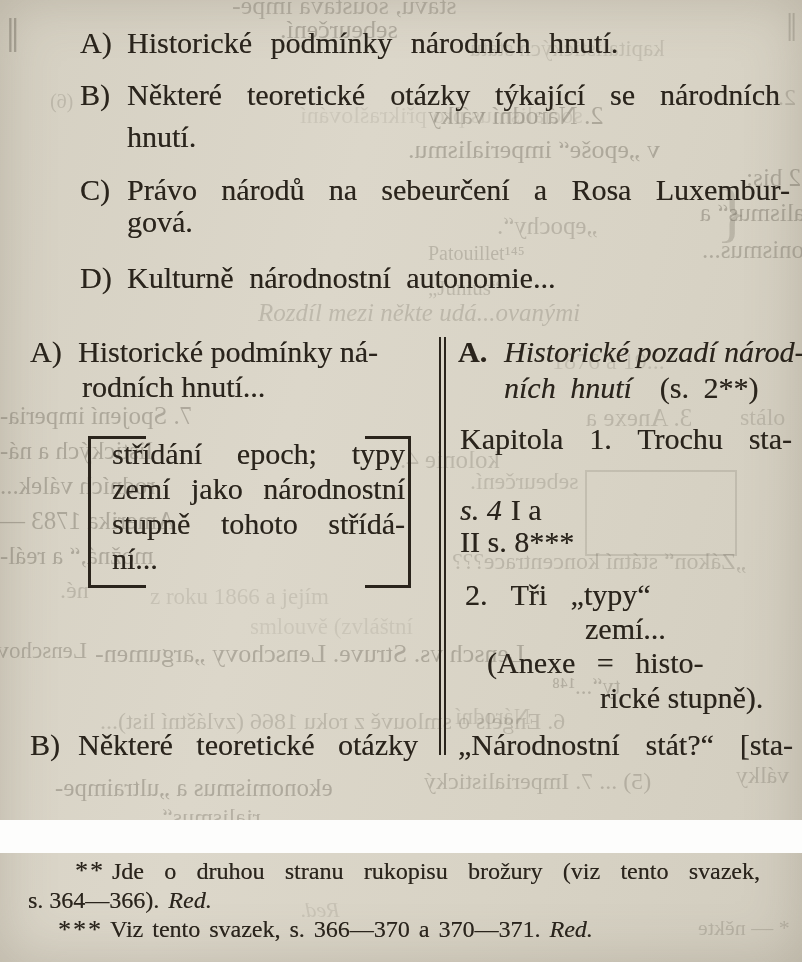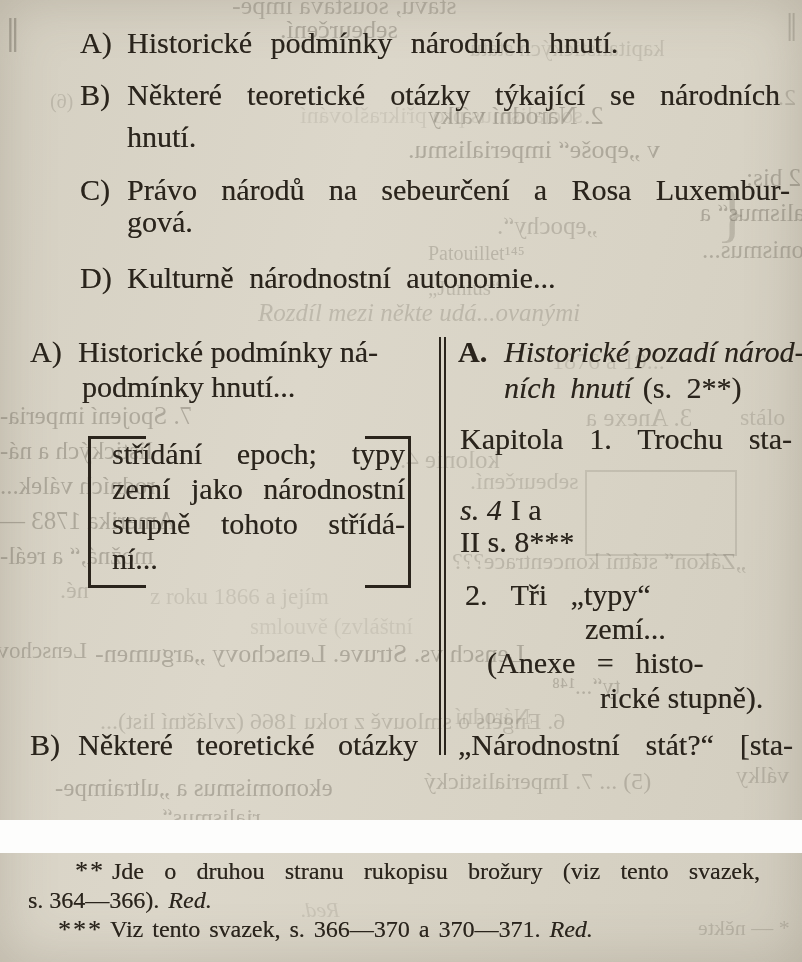--- a/index.html
+++ b/index.html
@@ -23,21 +23,21 @@
     position:absolute;
     font-size:30px;line-height:1.15;
     white-space:nowrap;
     text-shadow:0.25px 0.25px 0.3px rgba(42,36,28,.55);
   }
   .just{text-align:justify;text-align-last:justify;}
   .it{font-style:italic;}
   .bold{font-weight:bold;}
   .fn{font-size:24px;}
   .stars{letter-spacing:2px;font-size:26px;}
-  .sp-after{margin-right:11px;}
+  .sp-after{margin-right:28px;}
   .sp-after-sm{margin-right:9px;}
   .bracket-l{
     position:absolute;left:88px;top:436px;width:55px;height:146px;
     border-left:3px solid var(--ink);
     border-top:3px solid var(--ink);
     border-bottom:3px solid var(--ink);
   }
   .bracket-r{
     position:absolute;left:365px;top:436px;width:43px;height:146px;
     border-right:3px solid var(--ink);
@@ -125,21 +125,21 @@
 
   <div class="ln" style="left:80px;top:173px;">C)</div>
   <div class="ln just" style="left:127px;top:173px;width:663px;">Právo národů na sebeurčení a Rosa Luxembur-</div>
   <div class="ln" style="left:127px;top:205px;">gová.</div>
 
   <div class="ln" style="left:80px;top:261px;">D)</div>
   <div class="ln" style="left:127px;top:261px;word-spacing:8px;">Kulturně národnostní autonomie...</div>
 
   <div class="ln" style="left:30px;top:335px;">A)</div>
   <div class="ln just" style="left:78px;top:335px;width:292px;">Historické podmínky ná-</div>
-  <div class="ln" style="left:82px;top:370px;">podmínky hnutí...</div>
+  <div class="ln" style="left:82px;top:370px;">rodních hnutí...</div>
 
   <div class="bracket-l"></div>
   <div class="bracket-r"></div>
   <div class="ln just" style="left:112px;top:437px;width:293px;">střídání epoch; typy</div>
   <div class="ln just" style="left:112px;top:472px;width:293px;">zemí jako národnostní</div>
   <div class="ln just" style="left:112px;top:507px;width:293px;">stupně tohoto střídá-</div>
   <div class="ln" style="left:112px;top:542px;">ní...</div>
 
   <div class="ln" style="left:30px;top:728px;">B)</div>
   <div class="ln just" style="left:78px;top:728px;width:340px;">Některé teoretické otázky</div>

